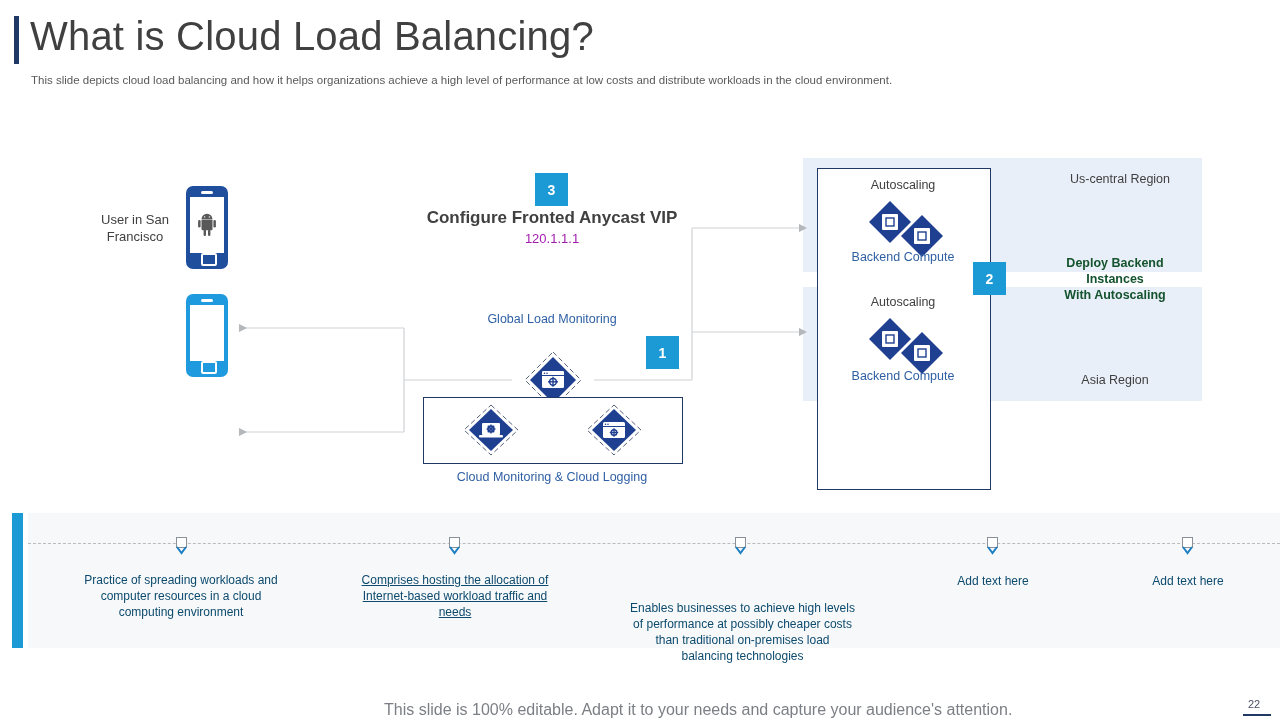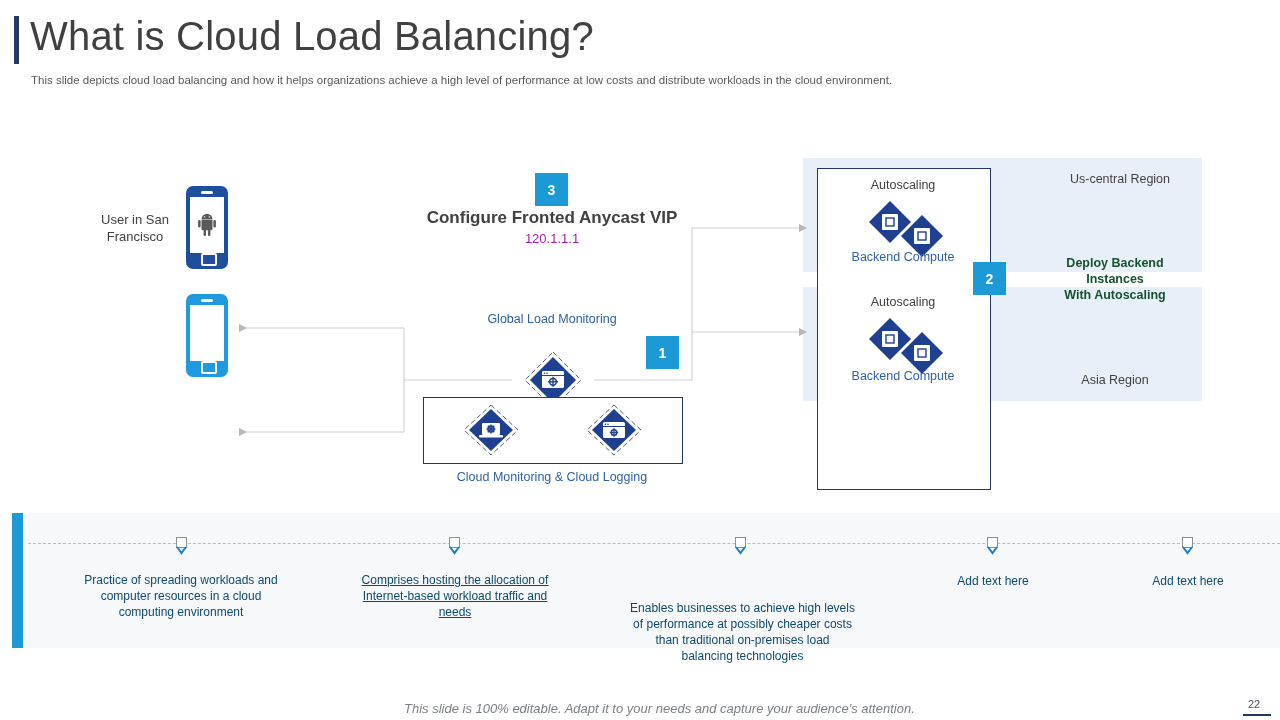--- a/index.html
+++ b/index.html
@@ -84,21 +84,21 @@
   
   #bottom{position:absolute;left:28px;top:513px;width:1252px;height:135px;background:#f7f8f9;}
   #bottom-accent{position:absolute;left:12px;top:513px;width:11px;height:135px;background:#1b9ad6;}
   #bottom-dashline{position:absolute;left:28px;top:543px;width:1252px;border-top:1px dashed #b8bcc0;}
   .marker{position:absolute;width:12px;height:12px;}
   .marker .sq{position:absolute;left:0;top:0;width:9px;height:9px;border:1px solid #8a9097;background:#fff;}
   .marker .chev{position:absolute;left:0px;top:9px;}
   .bcard{position:absolute;width:210px;text-align:center;font-size:12px;color:#0c4a6e;line-height:16px;}
 
   
-  #footer-note{position:absolute;left:404px;top:701px;font-size:13px;color:#7b7f85;white-space:nowrap;font-style:italic;}
+  #footer-note{position:absolute;left:384px;top:701px;font-size:16px;color:#7b7f85;white-space:nowrap;}
   #page-number{position:absolute;left:1248px;top:698px;font-size:11px;color:#4a4f63;}
   #page-number-rule{position:absolute;left:1243px;top:714px;width:28px;border-top:2px solid #1f3864;}
 </style>
 </head>
 <body>
 
 <div id="title-accent"></div>
 <div id="page-title">What is Cloud Load Balancing?</div>
 <div id="page-subtitle">This slide depicts cloud load balancing and how it helps organizations achieve a high level of performance at low costs and distribute workloads in the cloud environment.</div>
 

